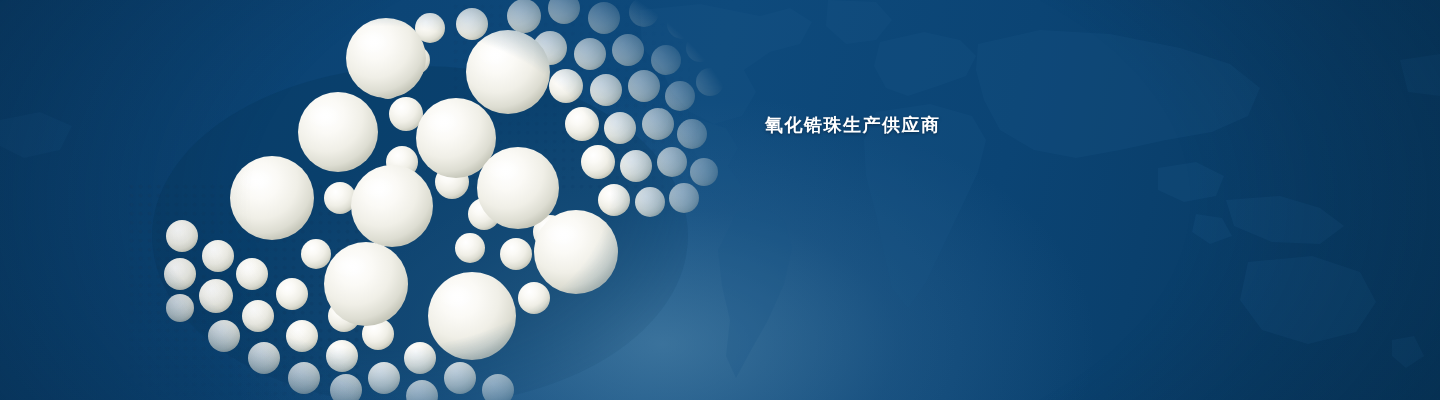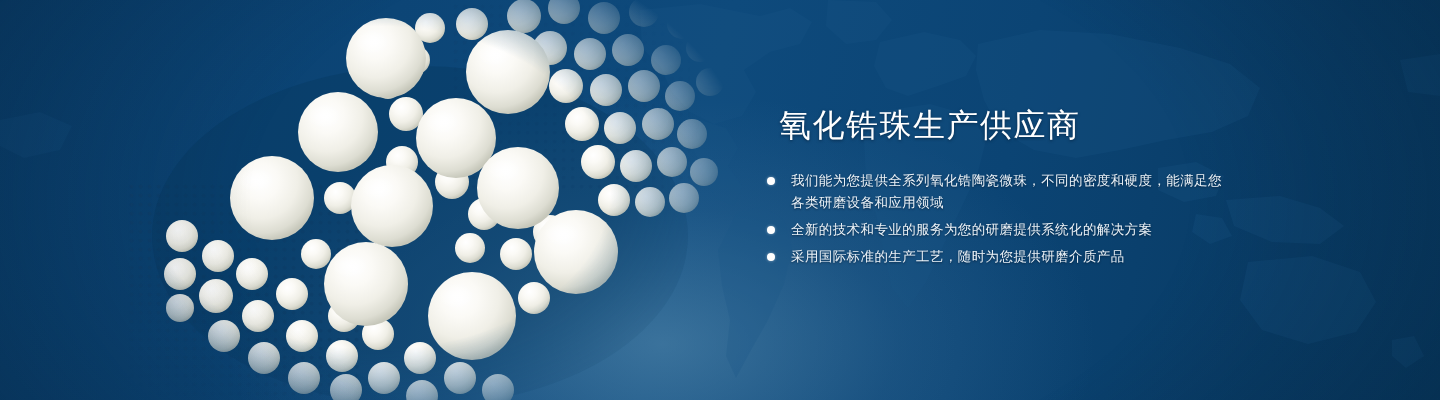--- a/index.html
+++ b/index.html
@@ -57,25 +57,25 @@
 
   
   .copy {
     position: absolute;
     left: 765px;
     top: 108px;
     width: 470px;
   }
   .headline {
     color: #ffffff;
-    font-size: 32px;
+    font-size: 18px;
     line-height: 34px;
     letter-spacing: 1.5px;
-    font-weight: 400;
-    margin: 0 0 28px 14px;
+    font-weight: 700;
+    margin: 0 0 28px 0;
     text-shadow: 0 1px 3px rgba(0,20,40,0.55);
     white-space: nowrap;
   }
   .bullets {
     list-style: none;
     margin: 0;
     padding: 0;
   }
   .bullet {
     position: relative;
@@ -287,29 +287,15 @@
         </g>
       </g>
     </svg>
   </div>
 
   <div class="bg-vignette"></div>
 
   <div class="copy">
     <h1 class="headline">氧化锆珠生产供应商</h1>
 
-    <ul class="bullets">
-      <li class="bullet">
-        <span class="bullet-dot"></span>
-        <span class="bullet-text">我们能为您提供全系列氧化锆陶瓷微珠，不同的密度和硬度，能满足您各类研磨设备和应用领域</span>
-      </li>
-      <li class="bullet">
-        <span class="bullet-dot"></span>
-        <span class="bullet-text">全新的技术和专业的服务为您的研磨提供系统化的解决方案</span>
-      </li>
-      <li class="bullet">
-        <span class="bullet-dot"></span>
-        <span class="bullet-text">采用国际标准的生产工艺，随时为您提供研磨介质产品</span>
-      </li>
-    </ul>
   </div>
 
 </div>
 
 </body></html>

